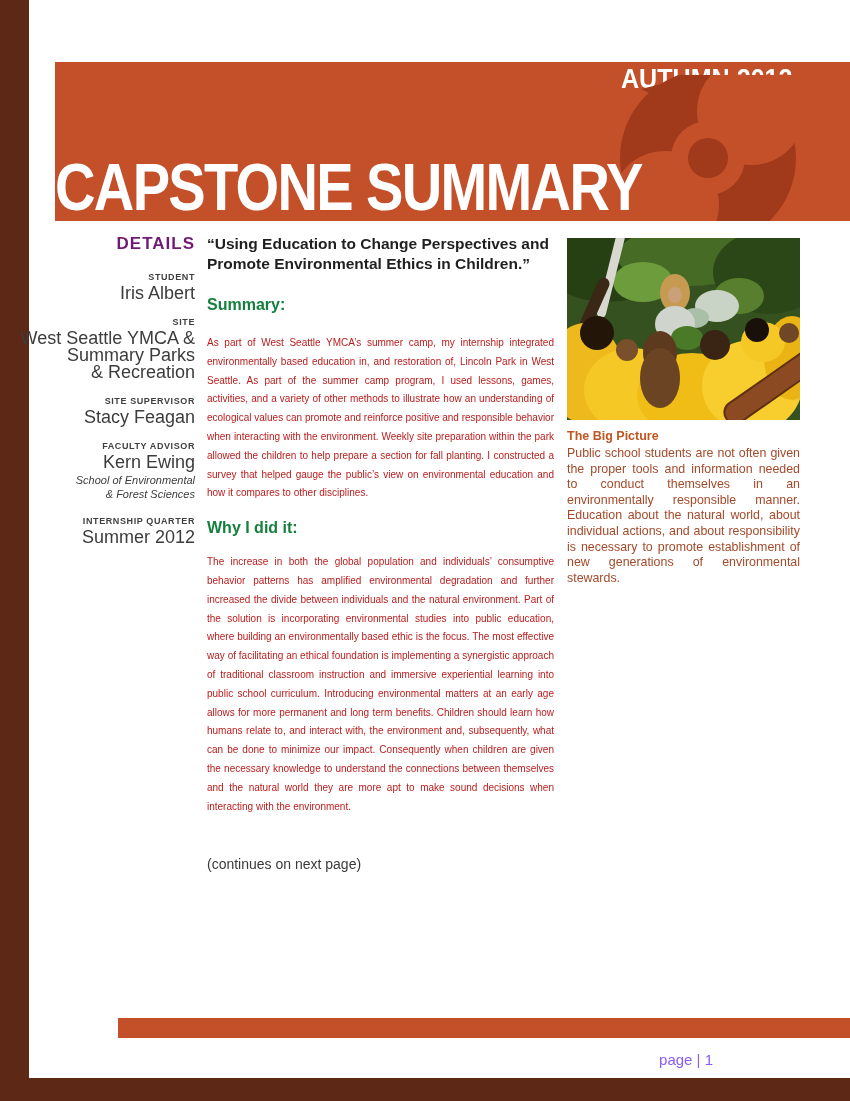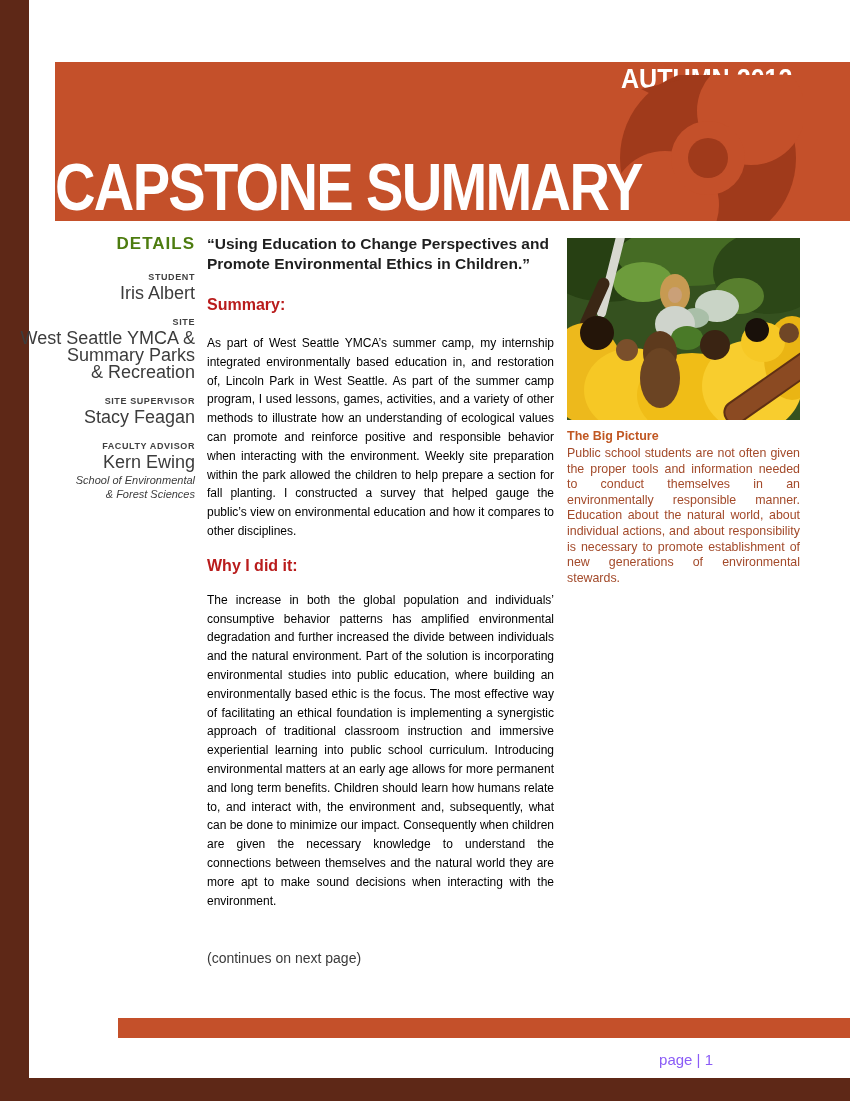--- a/index.html
+++ b/index.html
@@ -17,30 +17,30 @@
   .issue{position:absolute;right:57px;top:2px;color:#ffffff;font-weight:700;font-size:27px;
          letter-spacing:0;transform:scaleX(0.93);transform-origin:right top;white-space:nowrap;}
   .swirl{position:absolute;right:47px;top:13px;}
   .masthead-title{
     position:absolute;left:55px;top:154px;z-index:3;color:#ffffff;font-weight:700;
     font-size:66px;line-height:1;letter-spacing:-2px;white-space:nowrap;
     transform:scaleX(0.85);transform-origin:left top;
   }
   
   .details{position:absolute;left:20px;top:234px;width:175px;text-align:right;}
-  .details-heading{font-size:17px;font-weight:700;color:#4d7c0f;letter-spacing:1px;margin:0 0 18px 0;}
+  .details-heading{font-size:17px;font-weight:700;color:#701a75;letter-spacing:1px;margin:0 0 18px 0;}
   .detail-group{margin:0 0 13px 0;}
   .detail-label{font-size:9px;font-weight:700;color:#3f3f3f;letter-spacing:.6px;margin-bottom:3px;margin-top:15px;}
   .detail-value{font-size:18px;line-height:17px;color:#3c3c3c;}
   .detail-sub{font-size:11px;font-style:italic;line-height:14px;color:#3c3c3c;margin-top:2px;}
   
   .main-col{position:absolute;left:207px;top:234px;width:347px;}
   .article-title{font-size:15.5px;font-weight:700;line-height:20px;color:#1f1f1f;margin:0 0 22px 0;}
-  .sec-heading{font-size:16px;font-weight:700;color:#b91c1c;margin:0 0 20px 0;}
-  .body-p{font-size:12px;line-height:18.8px;text-align:justify;margin:0 0 16px 0;color:#000000;}
+  .sec-heading{font-size:16px;font-weight:700;color:#15803d;margin:0 0 20px 0;}
+  .body-p{font-size:10px;line-height:18.8px;text-align:justify;margin:0 0 16px 0;color:#b91c1c;}
   .why-heading{margin-top:0;margin-bottom:16px;}
   .continues{font-size:14px;color:#3a3a3a;margin-top:40px;}
   
   .sidebar{position:absolute;left:567px;top:238px;width:233px;}
   .photo{display:block;}
   .caption-title{font-size:12.5px;font-weight:700;color:#c05722;margin:9px 0 3px 0;}
   .caption-body{font-size:12.4px;line-height:15.6px;text-align:justify;color:#a34a2a;}
   
   .footer-bar{position:absolute;left:118px;top:1018px;width:732px;height:20px;background:#c4502a;}
   .page-label{position:absolute;right:137px;top:1051px;font-size:15px;color:#8b5cf6;}
@@ -88,20 +88,24 @@
 
     <div class="detail-group">
       <div class="detail-label">FACULTY ADVISOR</div>
       <div class="detail-value">Kern Ewing</div>
       <div class="detail-sub">
         <div>School of Environmental</div>
         <div>&amp; Forest Sciences</div>
       </div>
     </div>
 
+    <div class="detail-group">
+      <div class="detail-label">INTERNSHIP QUARTER</div>
+      <div class="detail-value">Summer 2012</div>
+    </div>
   </div>
 
   <div class="main-col">
     <div class="article-title">“Using Education to Change Perspectives and Promote Environmental Ethics in Children.”</div>
     <div class="sec-heading">Summary:</div>
     <p class="body-p">As part of West Seattle YMCA’s summer camp, my internship integrated environmentally based education in, and restoration of, Lincoln Park in West Seattle. As part of the summer camp program, I used lessons, games, activities, and a variety of other methods to illustrate how an understanding of ecological values can promote and reinforce positive and responsible behavior when interacting with the environment. Weekly site preparation within the park allowed the children to help prepare a section for fall planting. I constructed a survey that helped gauge the public’s view on environmental education and how it compares to other disciplines.</p>
     <div class="sec-heading why-heading">Why I did it:</div>
     <p class="body-p">The increase in both the global population and individuals’ consumptive behavior patterns has amplified environmental degradation and further increased the divide between individuals and the natural environment. Part of the solution is incorporating environmental studies into public education, where building an environmentally based ethic is the focus. The most effective way of facilitating an ethical foundation is implementing a synergistic approach of traditional classroom instruction and immersive experiential learning into public school curriculum. Introducing environmental matters at an early age allows for more permanent and long term benefits. Children should learn how humans relate to, and interact with, the environment and, subsequently, what can be done to minimize our impact. Consequently when children are given the necessary knowledge to understand the connections between themselves and the natural world they are more apt to make sound decisions when interacting with the environment.</p>
     <div class="continues">(continues on next page)</div>
   </div>

